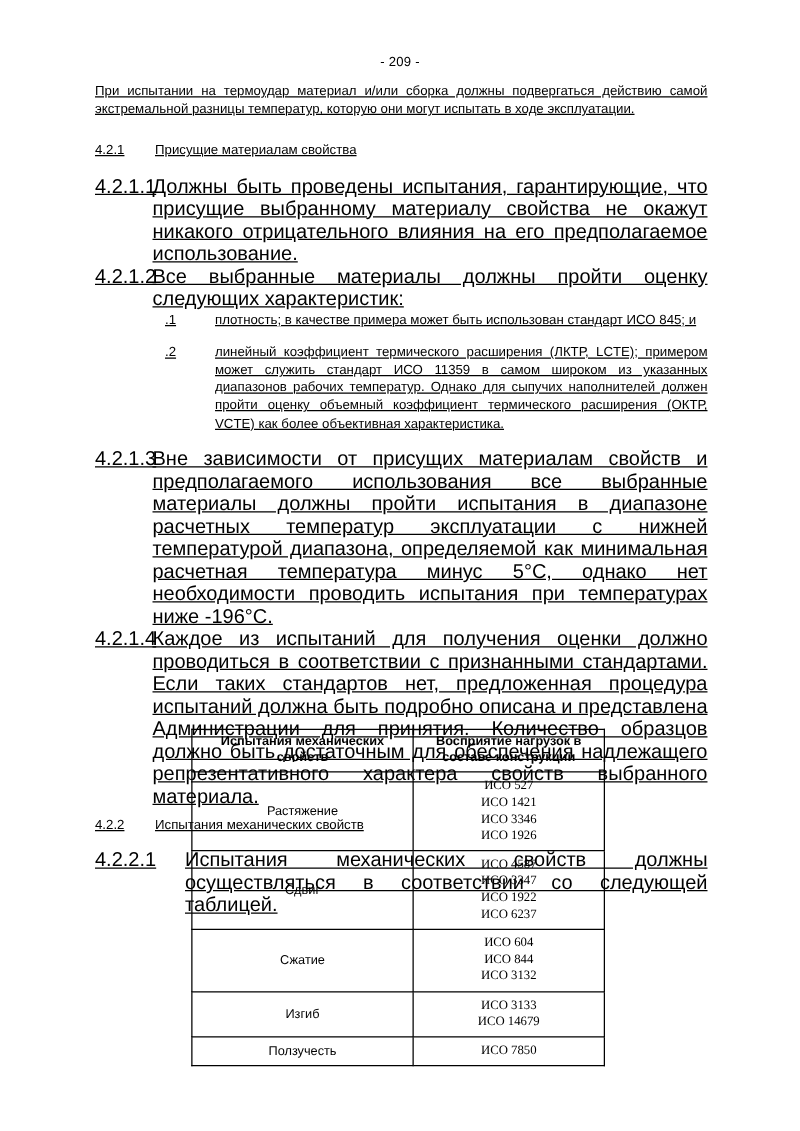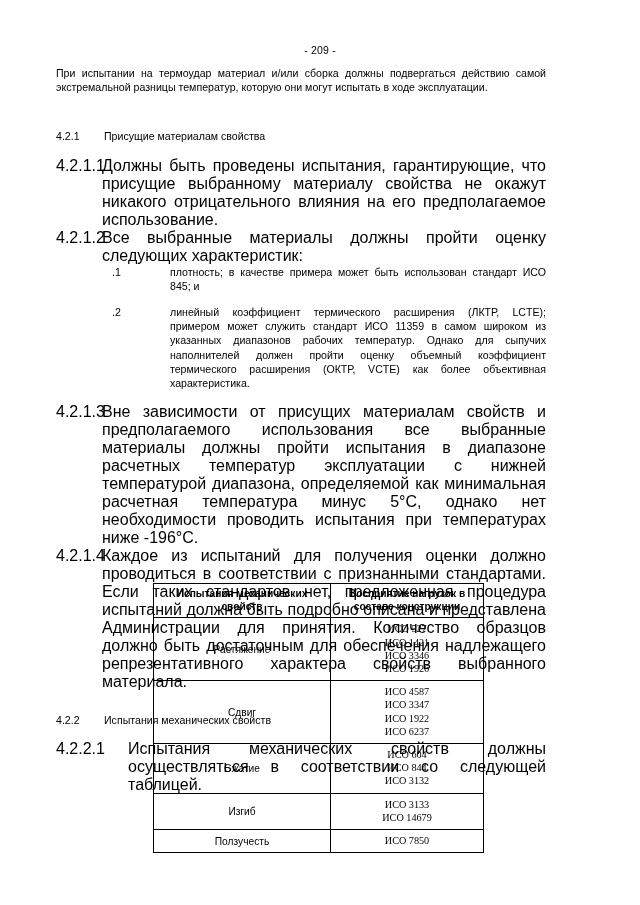--- a/index.html
+++ b/index.html
@@ -32,22 +32,23 @@
     width: 640px;
     text-align: center;
     font-size: 10.5px;
     letter-spacing: 0.2px;
   }
 
   
   .body-col {
     position: absolute;
     top: 66px;
-    left: 56px;
+    left: 76px;
     width: 490px;
+    text-decoration: underline;
   }
 
   p.para {
     margin: 0 0 13px 0;
     font-size: 10.6px;
     line-height: 14.2px;
     text-align: justify;
     text-justify: inter-word;
   }
   p.para:last-child { margin-bottom: 0; }
@@ -71,21 +72,21 @@
 
   
   .heading {
     display: flex;
     align-items: flex-end;
     margin: 0 0 13px 0;
     font-size: 10.6px;
     line-height: 14.2px;
   }
   .heading > .num { flex: 0 0 48px; }
-  .heading > .title { flex: 1 1 auto; margin-top: 16px; }
+  .heading > .title { flex: 1 1 auto; }
 
   
   .sublist {
     margin: 0 0 13px 0;
     padding: 0;
     list-style: none;
     font-size: 10.6px;
     line-height: 14.2px;
   }
   .sublist li {
@@ -93,21 +94,20 @@
     align-items: flex-start;
     margin-bottom: 12px;
     padding-left: 56px;
   }
   .sublist li:last-child { margin-bottom: 0; }
   .sublist .marker { flex: 0 0 40px; }
   .sublist .content {
     flex: 1 1 auto;
     text-align: justify;
     text-justify: inter-word;
-    margin-left: 18px;
   }
 
   .spacer-sm { height: 6px; }
 
   
   .table-wrap {
     position: absolute;
     left: 153px;
     top: 583px;
     width: 330px;

